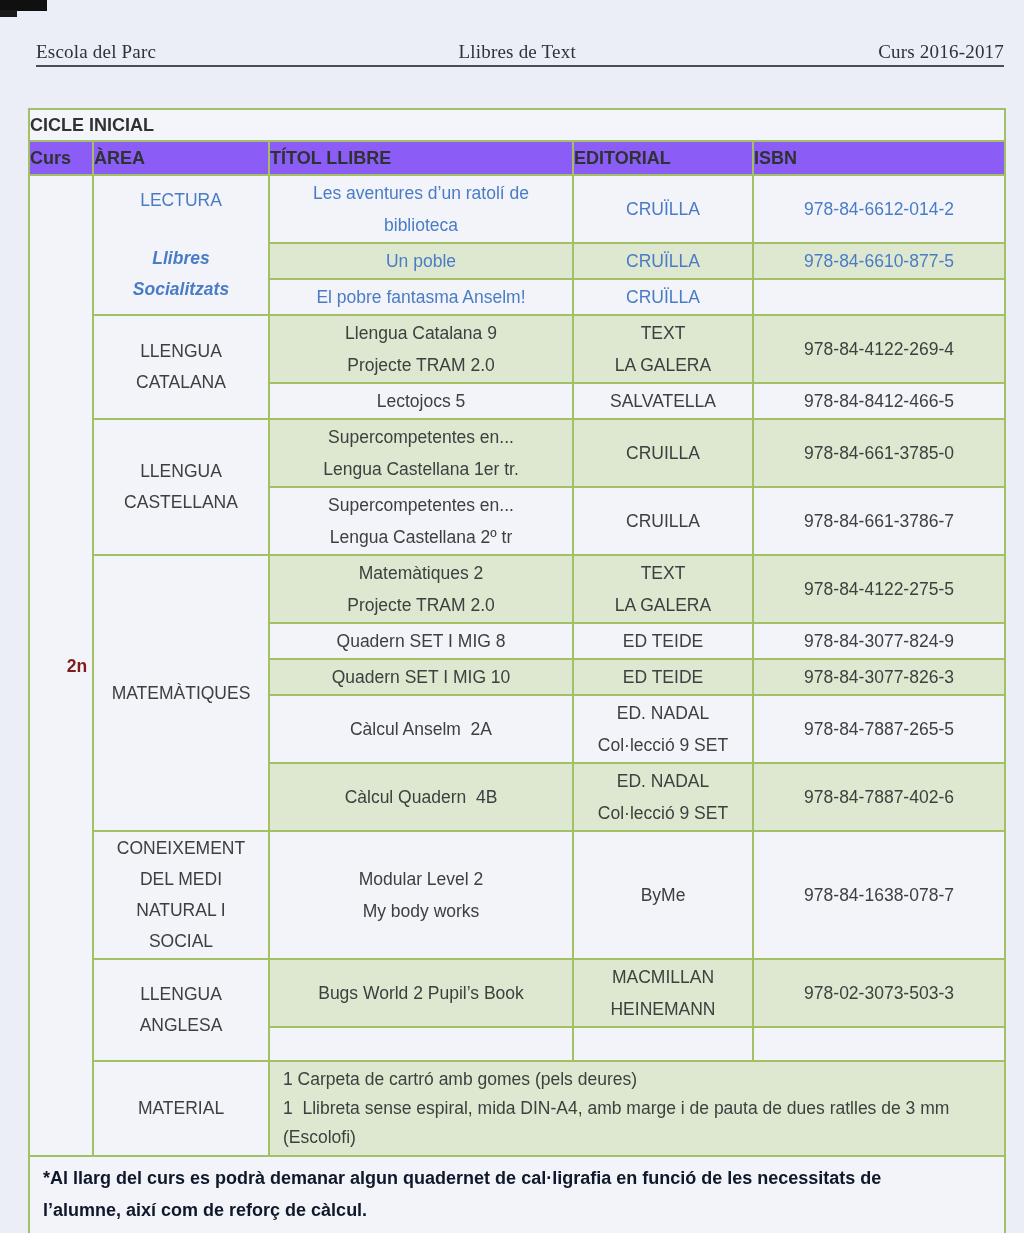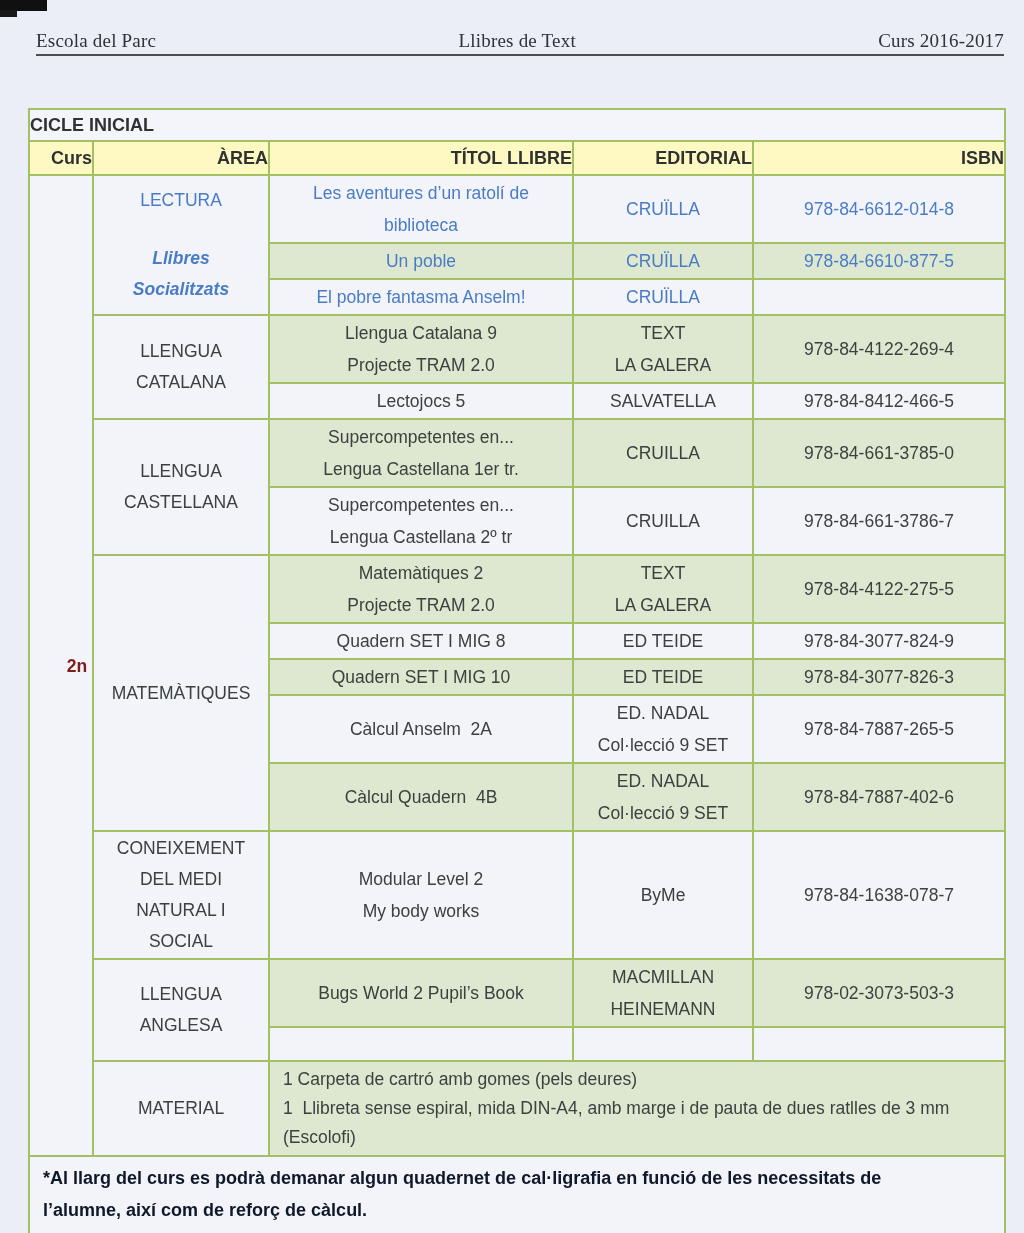--- a/index.html
+++ b/index.html
@@ -7,21 +7,21 @@
     width:1024px; height:1233px;
     background:#ebeef6;
     font-family:"Liberation Sans", sans-serif;
     position:relative;
     overflow:hidden;
   }
   .corner-artifact-a { position:absolute; left:0; top:0; width:47px; height:11px; background:#101010; }
   .corner-artifact-b { position:absolute; left:0; top:10px; width:17px; height:7px; background:#1a1a1a; }
 
   .doc-header {
-    position:absolute; left:36px; top:30px; width:968px;
+    position:absolute; left:36px; top:41px; width:968px;
     display:flex; justify-content:space-between; align-items:flex-end;
     border-bottom:2px solid #4c4f52; padding-bottom:2px;
     font-family:"Liberation Serif", serif;
     font-size:19px; color:#2e3337; letter-spacing:0.2px;
   }
 
   table.book-table {
     position:absolute; left:28px; top:108px; width:976px;
     border-collapse:collapse; table-layout:fixed;
   }
@@ -34,22 +34,22 @@
   col.c-title { width:304px; }
   col.c-editorial { width:180px; }
   col.c-isbn { width:252px; }
 
   .table-title {
     background:#f3f5fb; color:#2e3332;
     font-size:18px; font-weight:bold; text-align:left;
     height:28px; padding:1px 0;
   }
   .col-headers th {
-    background:#fef9c3; color:#2e3332;
-    font-size:18px; font-weight:bold; text-align:right;
+    background:#8b5cf6; color:#2e3332;
+    font-size:18px; font-weight:bold; text-align:left;
     height:30px; padding:1px 0;
   }
 
   .book-table td {
     text-align:center; vertical-align:middle;
     font-size:17.5px; color:#3c4140;
     padding:1px 4px;
     margin-left:32px;
   }
   td.bg-green { background:#dee8d0; }
@@ -123,21 +123,21 @@
           </div>
         </td>
         <td class="bg-white">
           <div class="line">Les aventures d’un ratolí de</div>
           <div class="line">biblioteca</div>
         </td>
         <td class="bg-white">
           <div class="line">CRUÏLLA</div>
         </td>
         <td class="bg-white">
-          <div class="line">978-84-6612-014-8</div>
+          <div class="line">978-84-6612-014-2</div>
         </td>
       </tr>
       <tr class="blue-row">
         <td class="bg-green">
           <div class="line">Un poble</div>
         </td>
         <td class="bg-green">
           <div class="line">CRUÏLLA</div>
         </td>
         <td class="bg-green">

